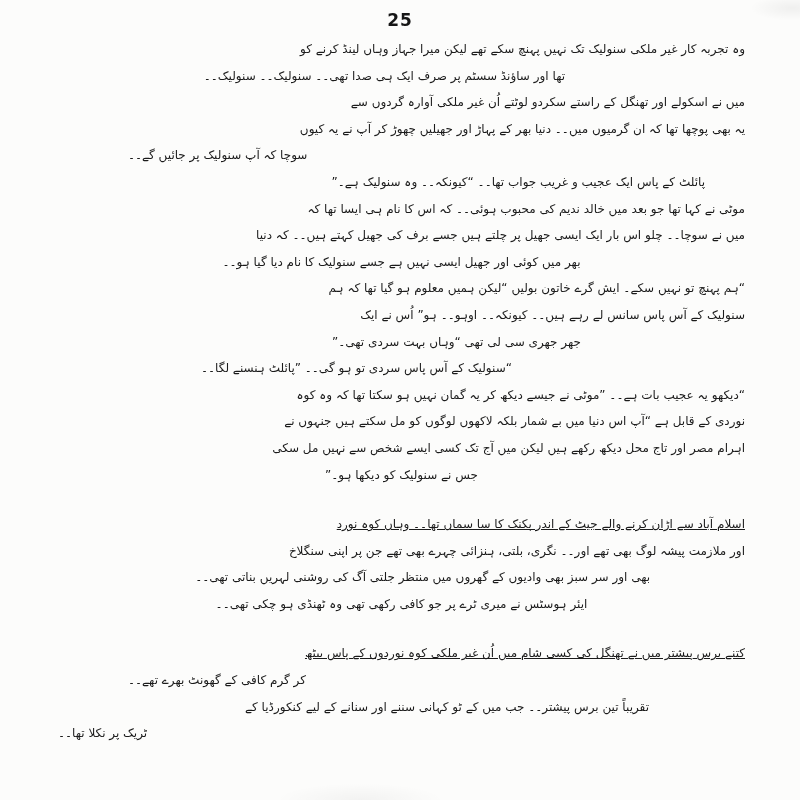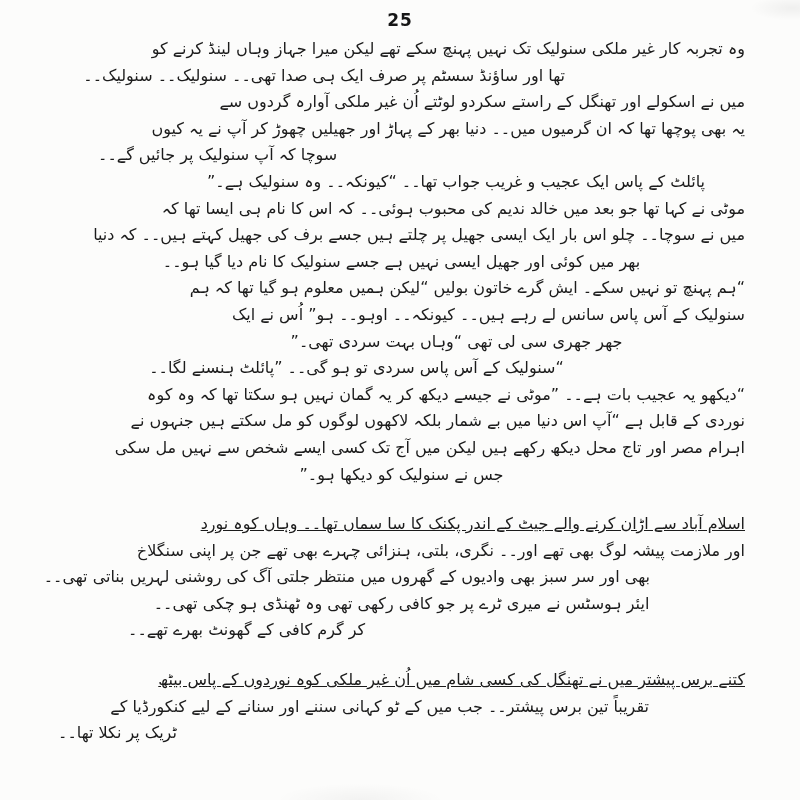--- a/index.html
+++ b/index.html
@@ -22,21 +22,21 @@
     padding-top: 10px;
     text-align: center;
     font-weight: bold;
     font-size: 17px;
     letter-spacing: 1px;
     color: #161616;
   }
   .body {
     direction: rtl;
     margin: 6px 55px 0 58px; 
-    font-size: 16px;
+    font-size: 12px;
     line-height: 26.6px;
   }
   .ln {
     text-align: right;
     white-space: nowrap;
     height: 26.6px;
   }
   .ln.center { text-align: center; }
   .ln.left   { text-align: left; }
   .gap { margin-top: 23px; text-decoration: underline; }
@@ -46,36 +46,36 @@
 
 <div class="sheet">
 
   <div class="pagenum">25</div>
 
   <div class="body">
     <div class="ln">وہ تجربہ کار غیر ملکی سنولیک تک نہیں پہنچ سکے تھے لیکن میرا جہاز وہاں لینڈ کرنے کو</div>
     <div class="ln" style="margin-right:180px">تھا اور ساؤنڈ سسٹم پر صرف ایک ہی صدا تھی۔۔ سنولیک۔۔ سنولیک۔۔</div>
     <div class="ln">میں نے اسکولے اور تھنگل کے راستے سکردو لوٹتے اُن غیر ملکی آوارہ گردوں سے</div>
     <div class="ln">یہ بھی پوچھا تھا کہ ان گرمیوں میں۔۔ دنیا بھر کے پہاڑ اور جھیلیں چھوڑ کر آپ نے یہ کیوں</div>
-    <div class="ln left" style="margin-left:40px">سوچا کہ آپ سنولیک پر جائیں گے۔۔</div>
+    <div class="ln left" style="margin-left:70px">سوچا کہ آپ سنولیک پر جائیں گے۔۔</div>
     <div class="ln" style="margin-right:40px">پائلٹ کے پاس ایک عجیب و غریب جواب تھا۔۔ “کیونکہ۔۔ وہ سنولیک ہے۔”</div>
     <div class="ln">موٹی نے کہا تھا جو بعد میں خالد ندیم کی محبوب ہوئی۔۔ کہ اس کا نام ہی ایسا تھا کہ</div>
     <div class="ln">میں نے سوچا۔۔ چلو اس بار ایک ایسی جھیل پر چلتے ہیں جسے برف کی جھیل کہتے ہیں۔۔ کہ دنیا</div>
     <div class="ln center">بھر میں کوئی اور جھیل ایسی نہیں ہے جسے سنولیک کا نام دیا گیا ہو۔۔</div>
     <div class="ln">“ہم پہنچ تو نہیں سکے۔ ایش گرے خاتون بولیں “لیکن ہمیں معلوم ہو گیا تھا کہ ہم</div>
     <div class="ln">سنولیک کے آس پاس سانس لے رہے ہیں۔۔ کیونکہ۔۔ اوہو۔۔ ہو” اُس نے ایک</div>
     <div class="ln center" style="margin-left:110px">جھر جھری سی لی تھی “وہاں بہت سردی تھی۔”</div>
     <div class="ln center" style="margin-right:90px">“سنولیک کے آس پاس سردی تو ہو گی۔۔ ”پائلٹ ہنسنے لگا۔۔</div>
     <div class="ln">“دیکھو یہ عجیب بات ہے۔۔ ”موٹی نے جیسے دیکھ کر یہ گمان نہیں ہو سکتا تھا کہ وہ کوہ</div>
     <div class="ln">نوردی کے قابل ہے “آپ اس دنیا میں بے شمار بلکہ لاکھوں لوگوں کو مل سکتے ہیں جنہوں نے</div>
     <div class="ln">اہرام مصر اور تاج محل دیکھ رکھے ہیں لیکن میں آج تک کسی ایسے شخص سے نہیں مل سکی</div>
     <div class="ln center">جس نے سنولیک کو دیکھا ہو۔”</div>
     <div class="ln gap">اسلام آباد سے اڑان کرنے والے جیٹ کے اندر پکنک کا سا سماں تھا۔۔ وہاں کوہ نورد</div>
     <div class="ln">اور ملازمت پیشہ لوگ بھی تھے اور۔۔ نگری، بلتی، ہنزائی چہرے بھی تھے جن پر اپنی سنگلاخ</div>
     <div class="ln" style="margin-right:95px">بھی اور سر سبز بھی وادیوں کے گھروں میں منتظر جلتی آگ کی روشنی لہریں بناتی تھی۔۔</div>
     <div class="ln center">ایئر ہوسٹس نے میری ٹرے پر جو کافی رکھی تھی وہ ٹھنڈی ہو چکی تھی۔۔</div>
+    <div class="ln gap">کتنے برس پیشتر میں نے تھنگل کی کسی شام میں اُن غیر ملکی کوہ نوردوں کے پاس بیٹھ</div>
     <div class="ln left" style="margin-left:70px">کر گرم کافی کے گھونٹ بھرے تھے۔۔</div>
-    <div class="ln gap">کتنے برس پیشتر میں نے تھنگل کی کسی شام میں اُن غیر ملکی کوہ نوردوں کے پاس بیٹھ</div>
     <div class="ln" style="margin-right:96px">تقریباً تین برس پیشتر۔۔ جب میں کے ٹو کہانی سننے اور سنانے کے لیے کنکورڈیا کے</div>
     <div class="ln left">ٹریک پر نکلا تھا۔۔</div>
   </div>
 
 </div>
 
 </body></html>

